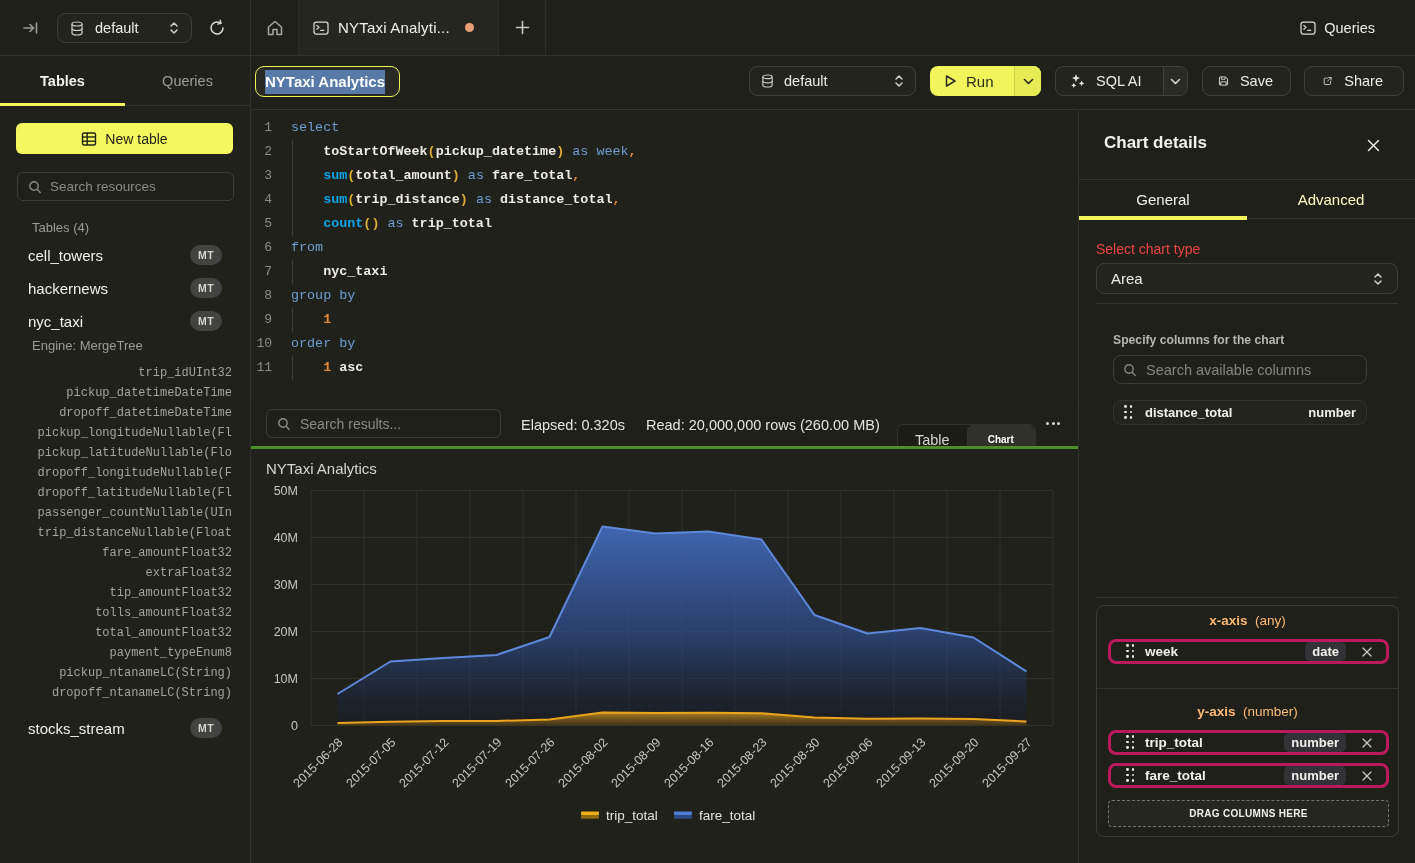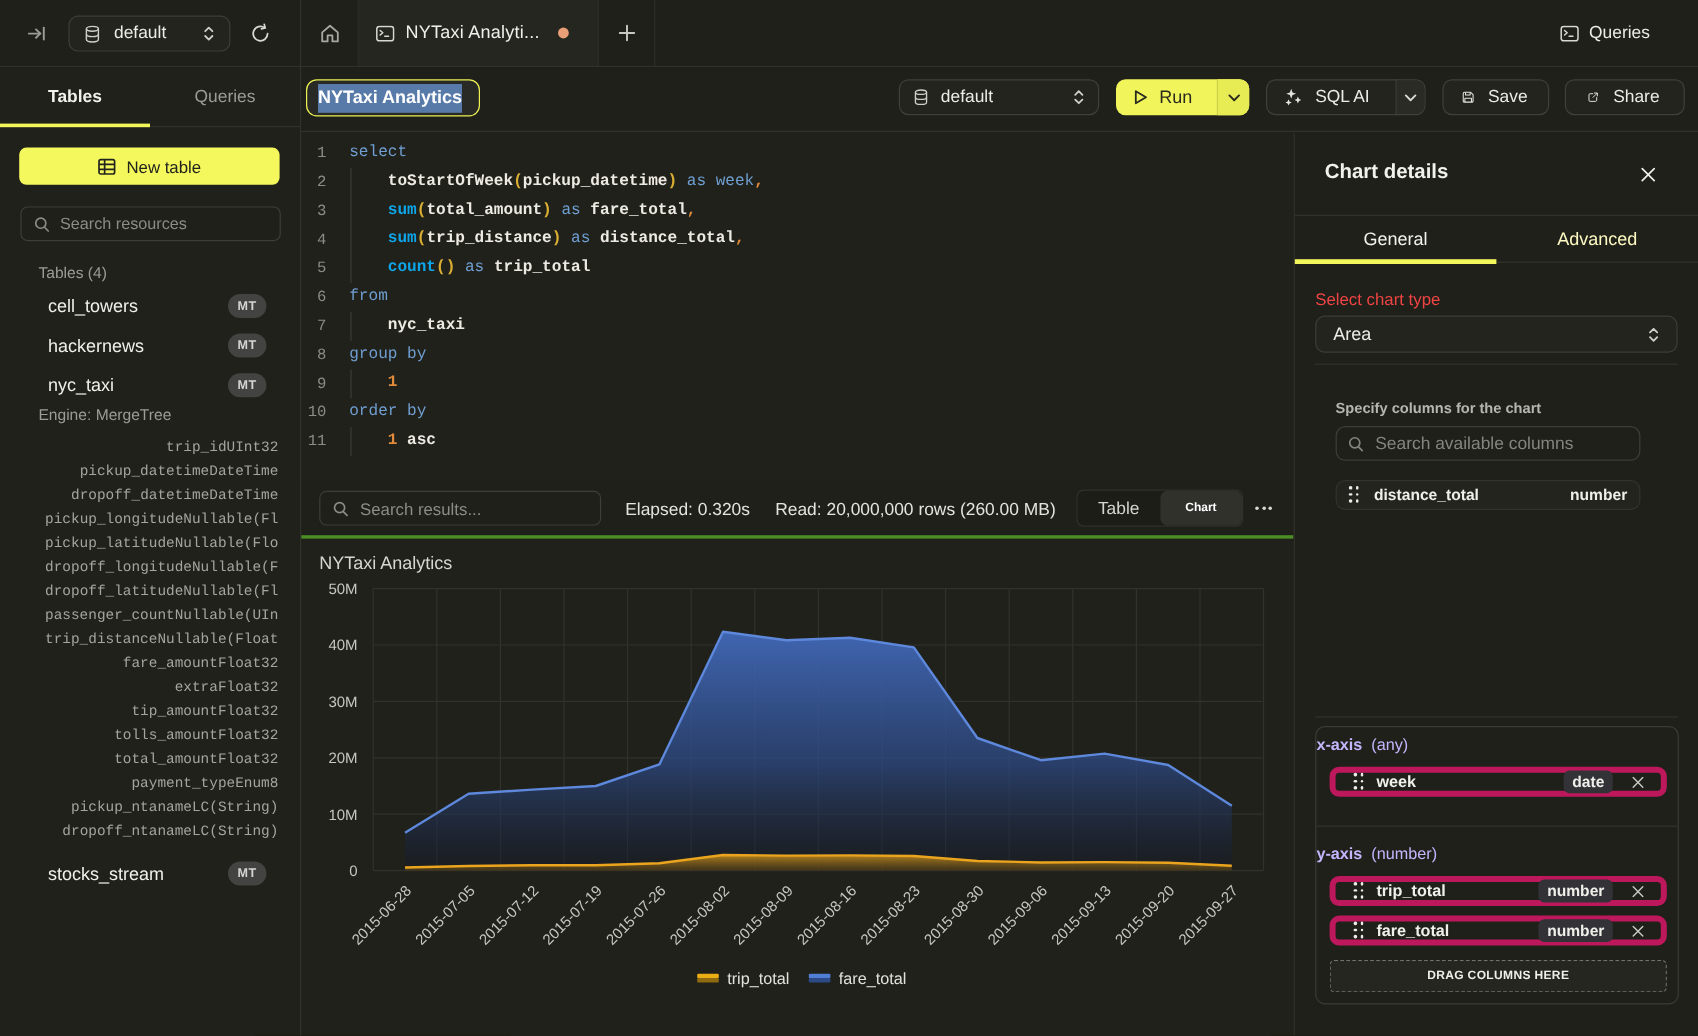--- a/index.html
+++ b/index.html
@@ -31,21 +31,21 @@
   .sbtabs { position:absolute; left:0; top:0; width:250px; height:50px; border-bottom:1px solid #31322b; }
   .sbtab { position:absolute; top:0; height:50px; width:125px; display:flex; align-items:center; justify-content:center; font-size:14.5px; }
   .sbtab.on { color:#f2f2ed; font-weight:bold; }
   .sbtab.off { color:#9b9c95; }
   .sbunder { position:absolute; left:0; top:47px; width:125px; height:3px; background:#f2f65a; }
   .newtable { position:absolute; left:16px; top:67px; width:217px; height:31px; background:#f4f85c; border-radius:6px;
               display:flex; align-items:center; justify-content:center; gap:8px; color:#22231c; font-size:14px; }
   .sbsearch { position:absolute; left:17px; top:116px; width:217px; height:29px; border:1px solid #3d3e36; border-radius:6px;
               display:flex; align-items:center; gap:8px; padding:0 10px; color:#8b8c85; font-size:13.5px; background:#1f2019; }
   .sbheading { position:absolute; left:32px; font-size:13px; color:#9b9c95; }
-  .sbrow { position:absolute; left:40px; right:28px; display:flex; align-items:center; }
+  .sbrow { position:absolute; left:28px; right:28px; display:flex; align-items:center; }
   .sbrow .nm { font-size:15px; color:#f0f0eb; flex:1; }
   .mt { width:32px; height:20px; border-radius:10px; background:#434441; color:#d4d4d1; font-size:10.5px; font-weight:bold;
         display:flex; align-items:center; justify-content:center; letter-spacing:0.5px; }
   .engine { position:absolute; left:32px; font-size:13px; color:#9b9c95; }
   .col { position:absolute; left:32px; width:200px; display:flex; justify-content:flex-end;
          font-family:"Liberation Mono", monospace; font-size:12px; color:#a4a59e; white-space:nowrap; }
 
   
   #toolbar { left:251px; top:56px; width:1164px; height:54px; background:#1f2019; border-bottom:1px solid #31322b; }
   .qtitle { position:absolute; left:4px; top:10px; width:145px; height:31px; border:1.5px solid #edf154; border-radius:9px;
@@ -65,21 +65,21 @@
   .fn { color:#0ea5e9; }
   .pr { color:#d9ae33; }
   .cm { color:#e08a3c; }
   .guide { position:absolute; left:41px; width:1px; background:#3a3b32; }
 
   
   #results { left:251px; top:402px; width:827px; height:45px; background:#1f2019; }
   .rsearch { position:absolute; left:15px; top:7px; width:235px; height:29px; border:1px solid #3d3e36; border-radius:6px;
              background:#1f2019; display:flex; align-items:center; gap:9px; padding:0 10px; color:#8b8c85; font-size:14px; }
   .rstat { position:absolute; top:0; height:45px; display:flex; align-items:center; font-size:14.5px; color:#e4e4df; }
-  .seg { position:absolute; left:646px; top:6px; width:139px; height:31px; border:1px solid #30312a; border-radius:6px;
+  .seg { position:absolute; left:646px; top:22px; width:139px; height:31px; border:1px solid #30312a; border-radius:6px;
          background:#1c1d16; display:flex; }
   .seg .s1 { flex:1; display:flex; align-items:center; justify-content:center; font-size:14.5px; color:#d6d6d1; }
   .seg .s2 { flex:1; display:flex; align-items:center; justify-content:center; font-size:10px; color:#fff; font-weight:bold;
              background:#30312b; border-radius:6px; }
   .dots3 { position:absolute; left:795px; top:19px; width:16px; height:4px; }
   .dots3 i { position:absolute; top:1px; width:3px; height:3px; border-radius:50%; background:#d8d8d3; }
   #greenline { left:251px; top:446px; width:827px; height:3px; background:#4a9027; }
 
   
   #chart { left:250px; top:449px; width:828px; height:414px; background:#20211a; }
@@ -94,22 +94,22 @@
   .p-lbl { position:absolute; font-size:14px; color:#ef4444; }
   .p-drop { position:absolute; left:17px; top:152px; width:302px; height:31px; border:1px solid #3d3e36; border-radius:8px;
             background:#23241d; display:flex; align-items:center; padding:0 14px; font-size:15px; color:#ecece7; }
   .p-search { position:absolute; left:34px; top:244px; width:254px; height:29px; border:1px solid #3d3e36; border-radius:8px;
               background:#1f2019; display:flex; align-items:center; gap:9px; padding:0 9px; color:#84857f; font-size:14.5px; }
   .p-item { position:absolute; left:34px; top:289px; width:254px; height:25px; border:1px solid #32332d; border-radius:8px;
             background:#23241d; display:flex; align-items:center; gap:10px; padding:0 10px; }
   .p-item .nm { font-size:13px; font-weight:bold; color:#f0f0eb; flex:1; }
   .p-item .ty { font-size:13px; font-weight:bold; color:#f0f0eb; }
   .axisbox { position:absolute; left:17px; top:494px; width:303px; height:232px; border:1px solid #3a3b35; border-radius:8px; }
-  .axh { position:absolute; width:301px; font-size:13.5px; line-height:15px; color:#c4b5fd; }
-  .chip { position:absolute; left:11px; width:281px; height:25px; border:5px solid #be185d; border-radius:8px;
+  .axh { position:absolute; width:301px; text-align:center; font-size:13.5px; line-height:15px; color:#fdba74; }
+  .chip { position:absolute; left:11px; width:281px; height:25px; border:3px solid #be185d; border-radius:8px;
           display:flex; align-items:center; gap:8px; padding:0 13px 0 15px; }
   .chip .nm { font-size:13.5px; font-weight:bold; color:#f0f0eb; flex:1; }
   .badge { height:19px; background:#323237; border-radius:5px; color:#f0f0eb; font-size:13px; font-weight:bold;
            display:flex; align-items:center; padding:0 7px; }
   .dragbox { position:absolute; left:11px; top:194px; width:281px; height:27px; border:1px dashed #72736c; border-radius:4px;
              background:#25261f; display:flex; align-items:center; justify-content:center; font-size:10px; font-weight:bold;
              color:#f0f0eb; letter-spacing:0.3px; }
   .dragdots { width:11px; height:15px; position:relative; flex:0 0 auto; }
   .dragdots i { position:absolute; width:2.8px; height:2.8px; border-radius:50%; background:#ececea; }
 </style>

